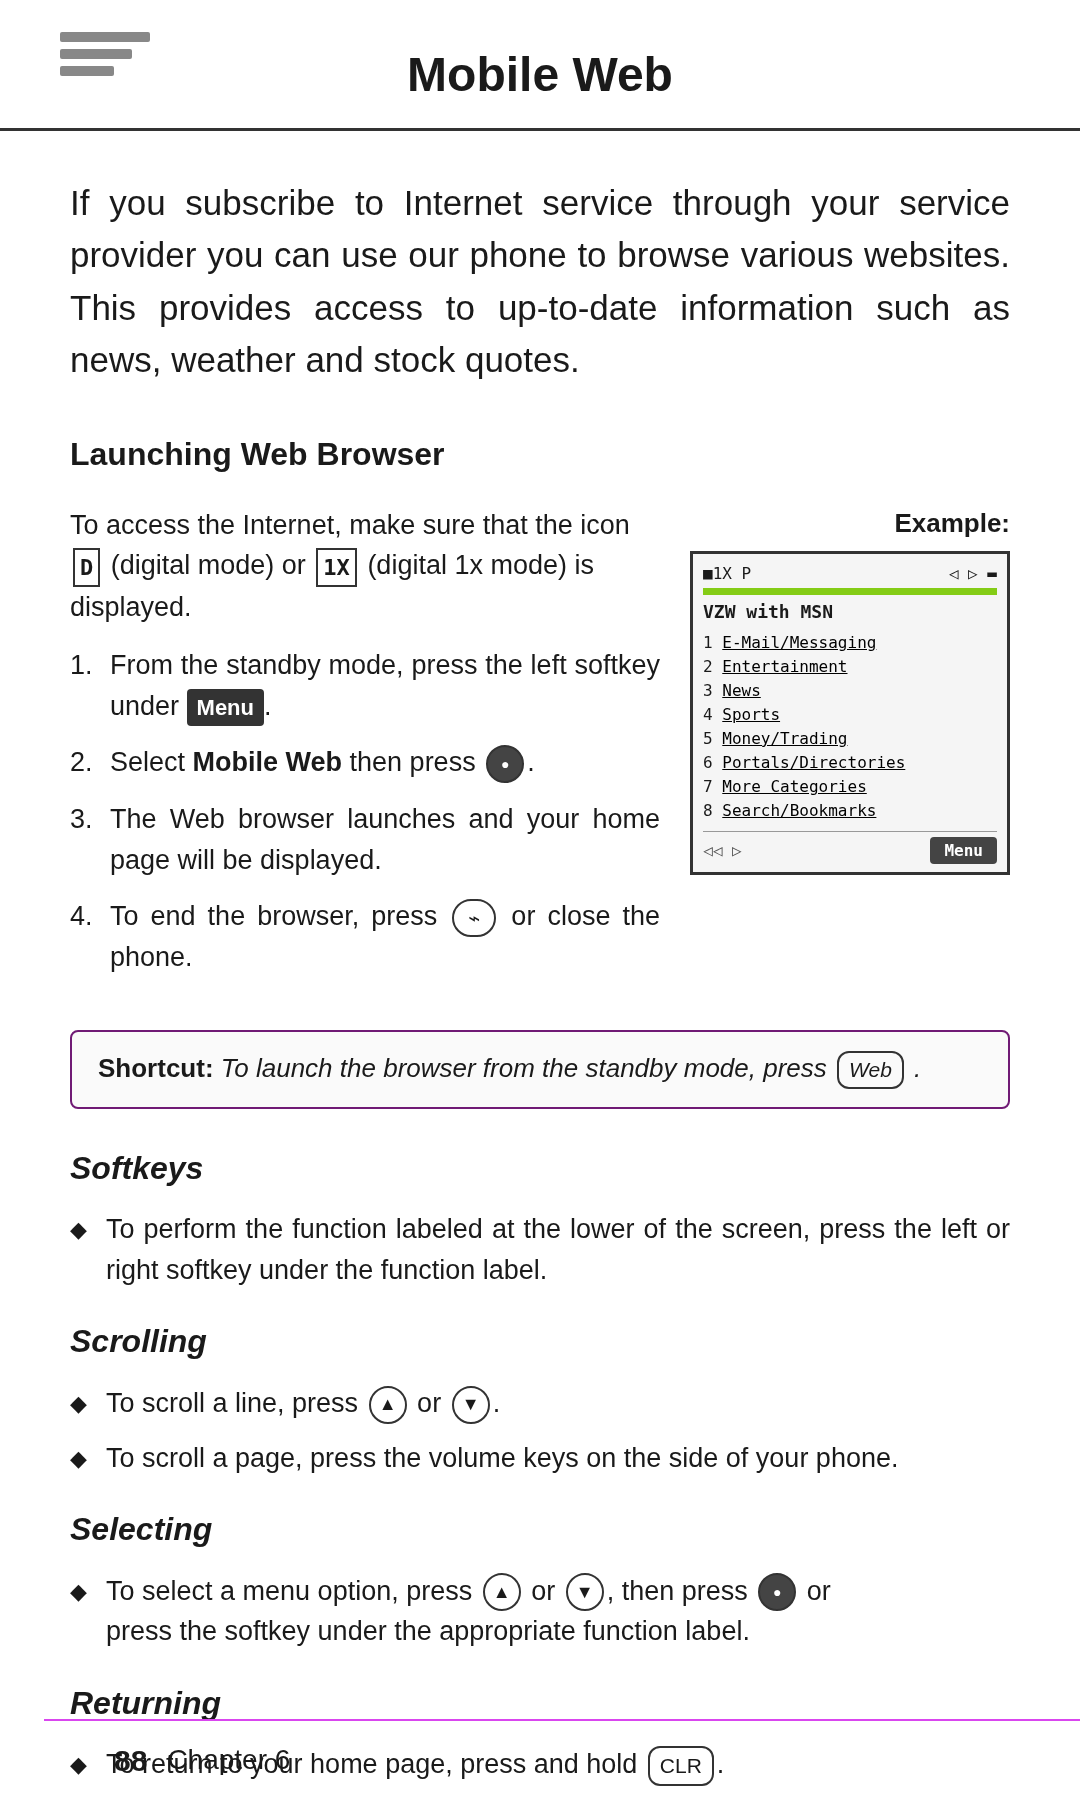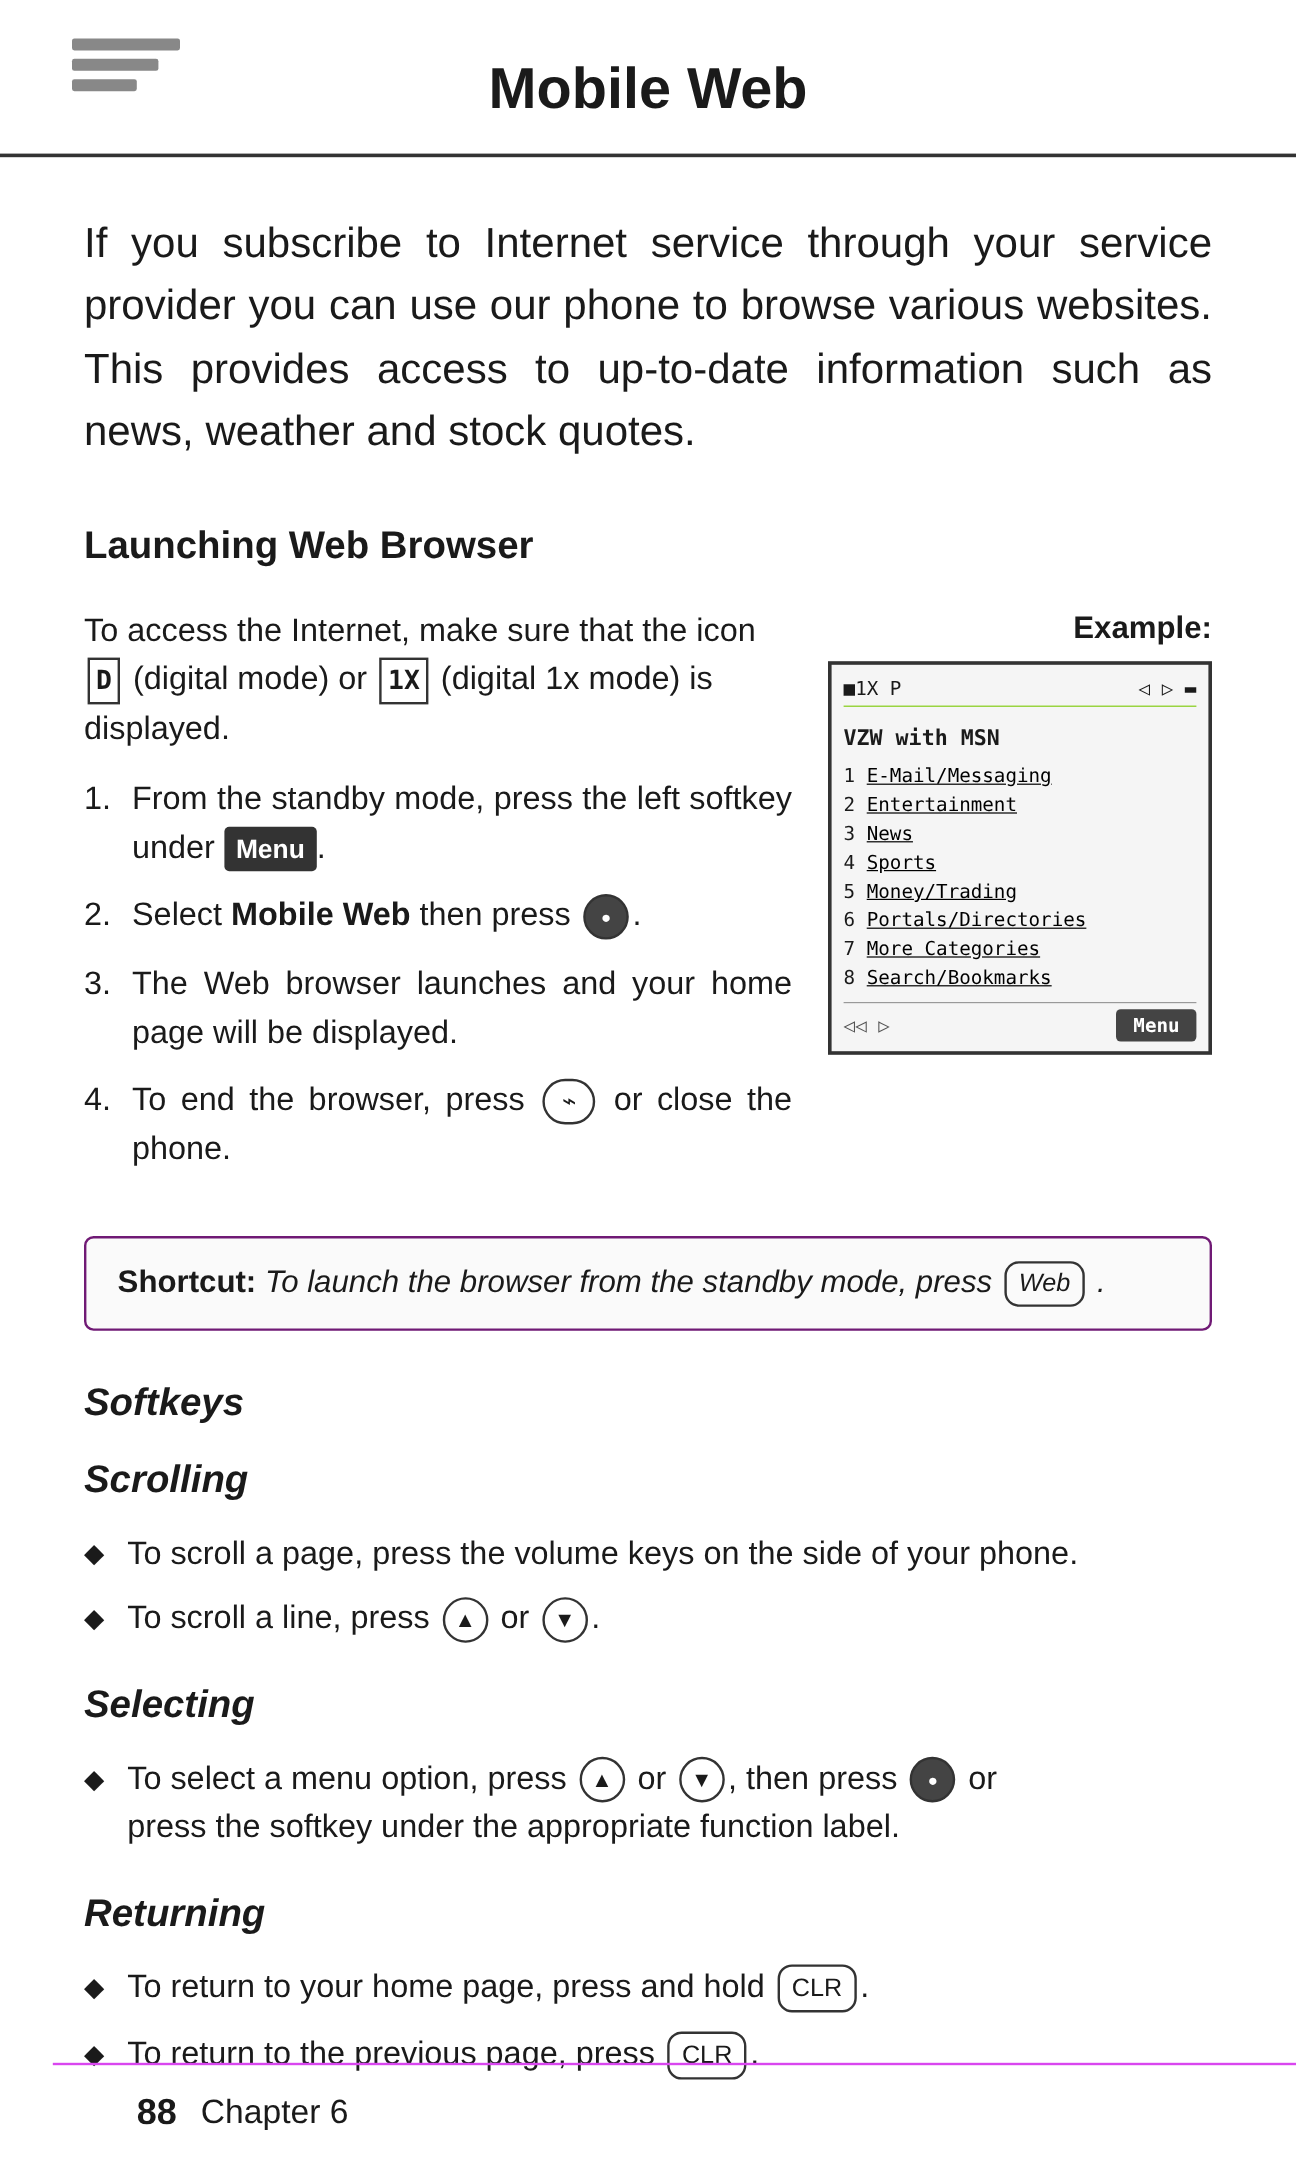--- a/index.html
+++ b/index.html
@@ -150,22 +150,22 @@
       background: #f5f5f5;
       padding: 8px 10px;
       font-size: 18px;
       font-family: monospace;
     }
     .phone-status-bar {
       display: flex;
       justify-content: space-between;
       align-items: center;
       font-size: 16px;
-      margin-bottom: 14px;
-      border-bottom: 1px solid #84cc16;
+      margin-bottom: 4px;
+      border-bottom: 7px solid #84cc16;
       padding-bottom: 3px;
     }
     .phone-title {
       font-size: 18px;
       font-weight: bold;
       margin-bottom: 6px;
     }
     .phone-menu-list {
       list-style: none;
       font-size: 16px;
@@ -392,33 +392,38 @@
   </div>
 
   <div class="shortcut-box">
     <strong>Shortcut:</strong>
     <span> To launch the browser from the standby mode, press </span>
     <span class="key-badge">Web</span>
     <span>.</span>
   </div>
 
   <h3 class="subsection-heading">Softkeys</h3>
+  <ul class="bullet-list">
+    <li>
+      <span class="bullet-content">To perform the function labeled at the lower of the screen, press the left or right softkey under the function label.</span>
+    </li>
+  </ul>
 
   <h3 class="subsection-heading">Scrolling</h3>
   <ul class="bullet-list">
-    <li>
-      <span class="bullet-content">To scroll a page, press the volume keys on the side of your phone.</span>
-    </li>
     <li>
       <span class="bullet-content">
         To scroll a line, press
         <span class="arrow-circle">▲</span>
         or
         <span class="arrow-circle">▼</span>.
       </span>
+    </li>
+    <li>
+      <span class="bullet-content">To scroll a page, press the volume keys on the side of your phone.</span>
     </li>
   </ul>
 
   <h3 class="subsection-heading">Selecting</h3>
   <ul class="bullet-list">
     <li>
       <span class="bullet-content">
         To select a menu option, press
         <span class="arrow-circle">▲</span>
         or

